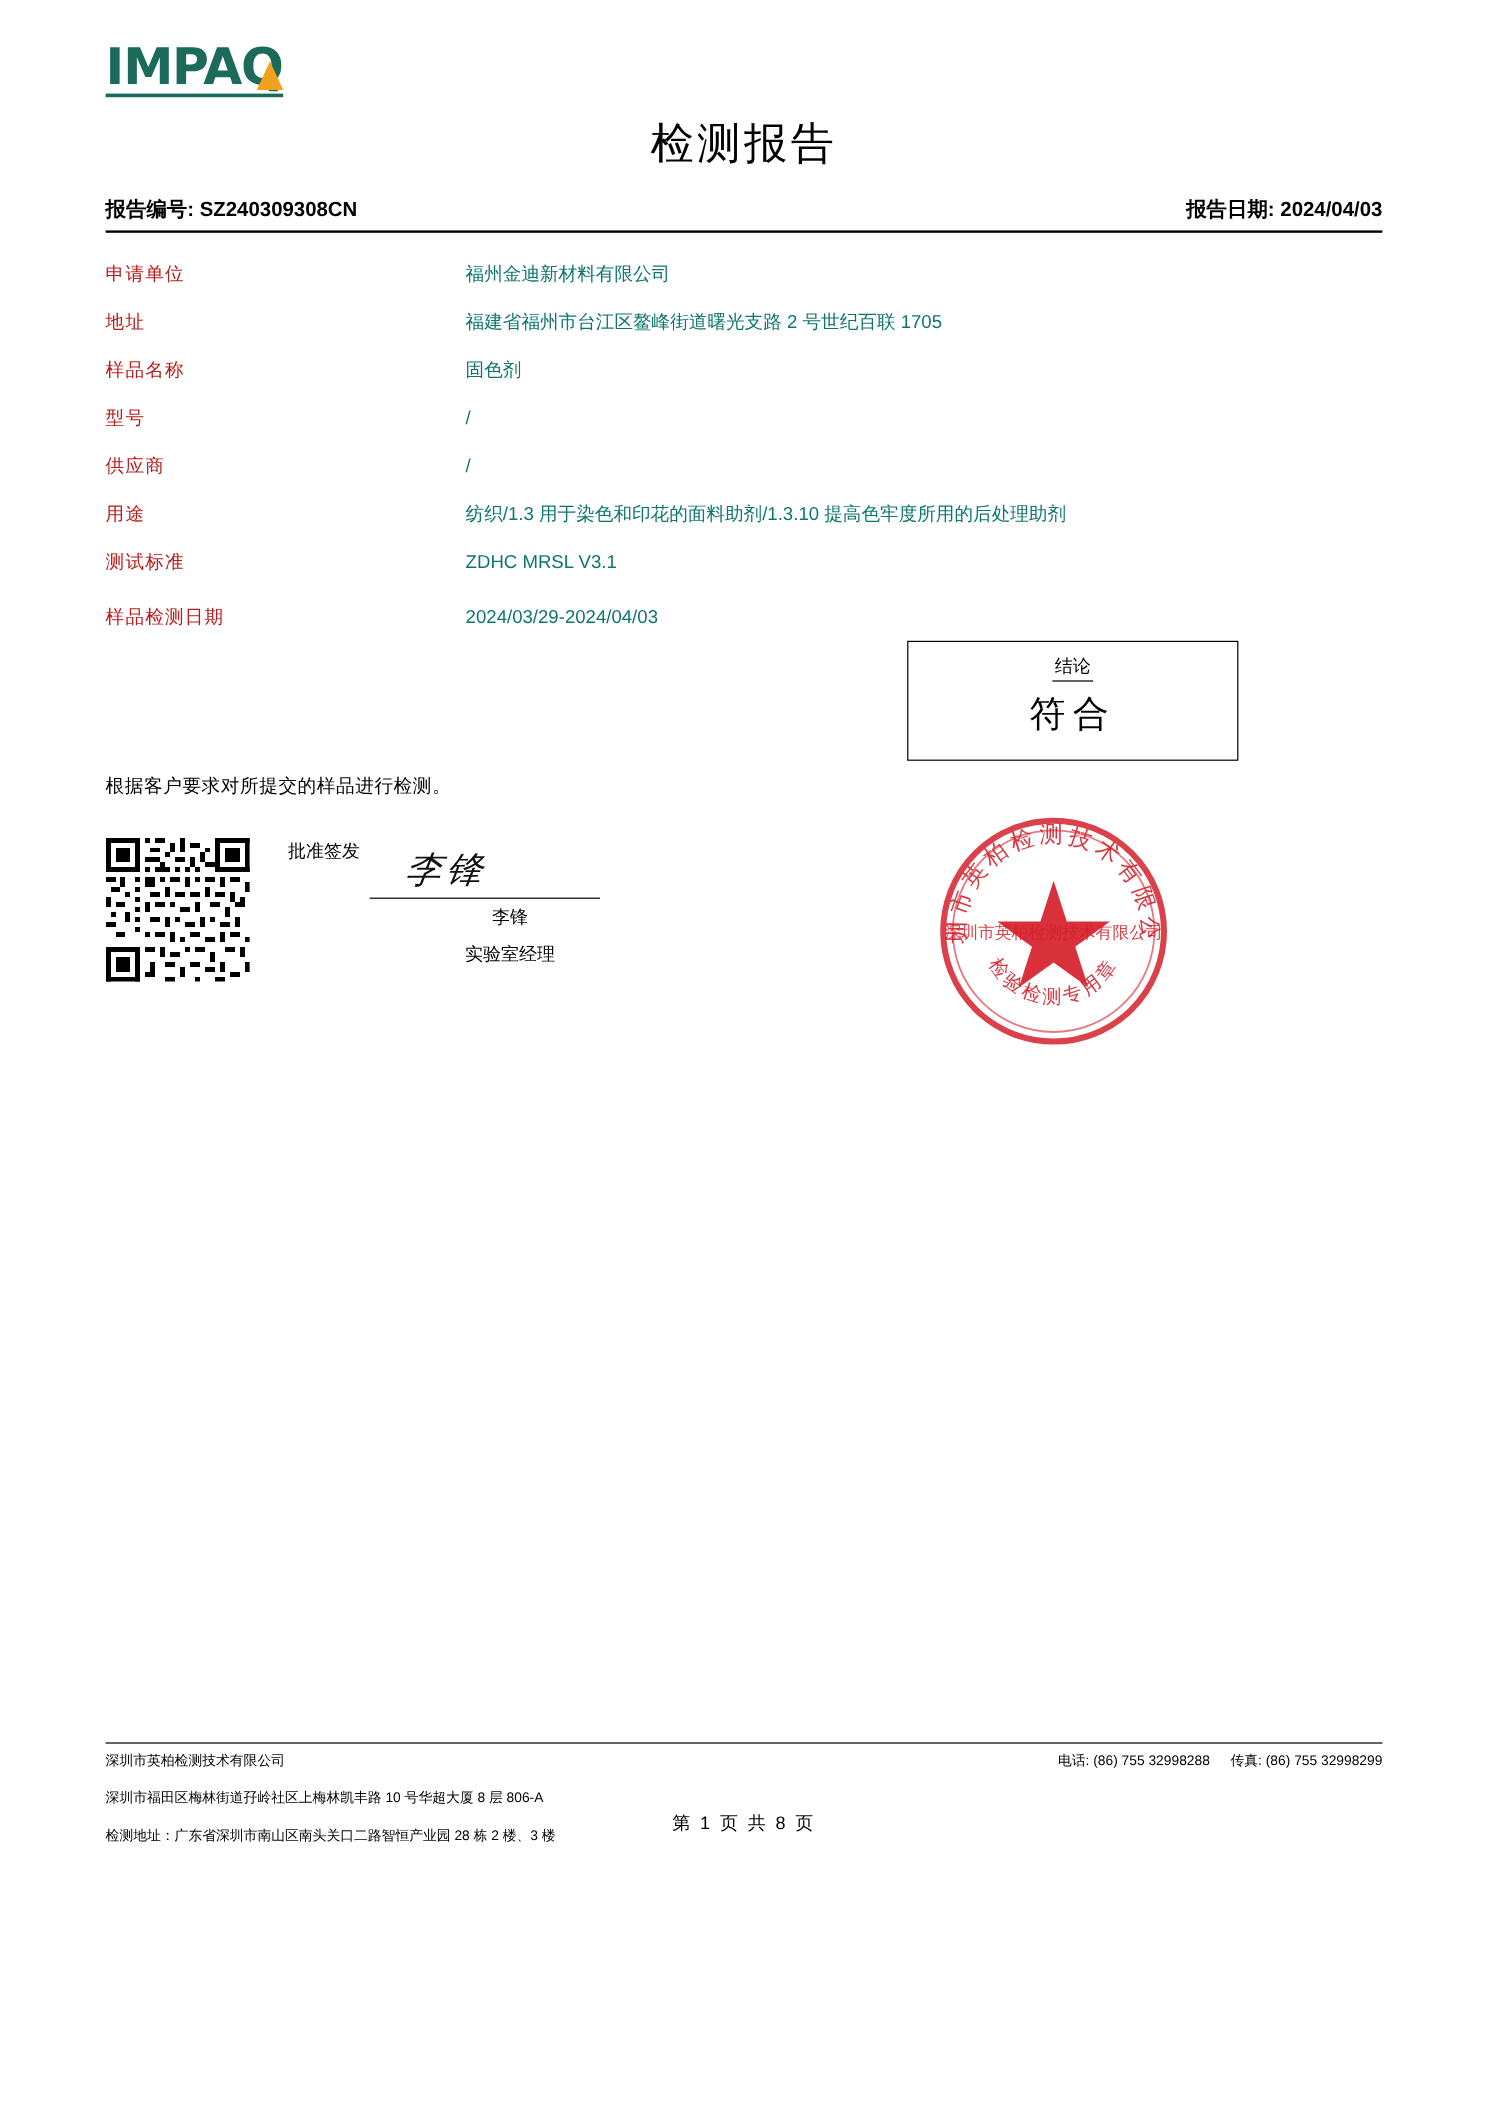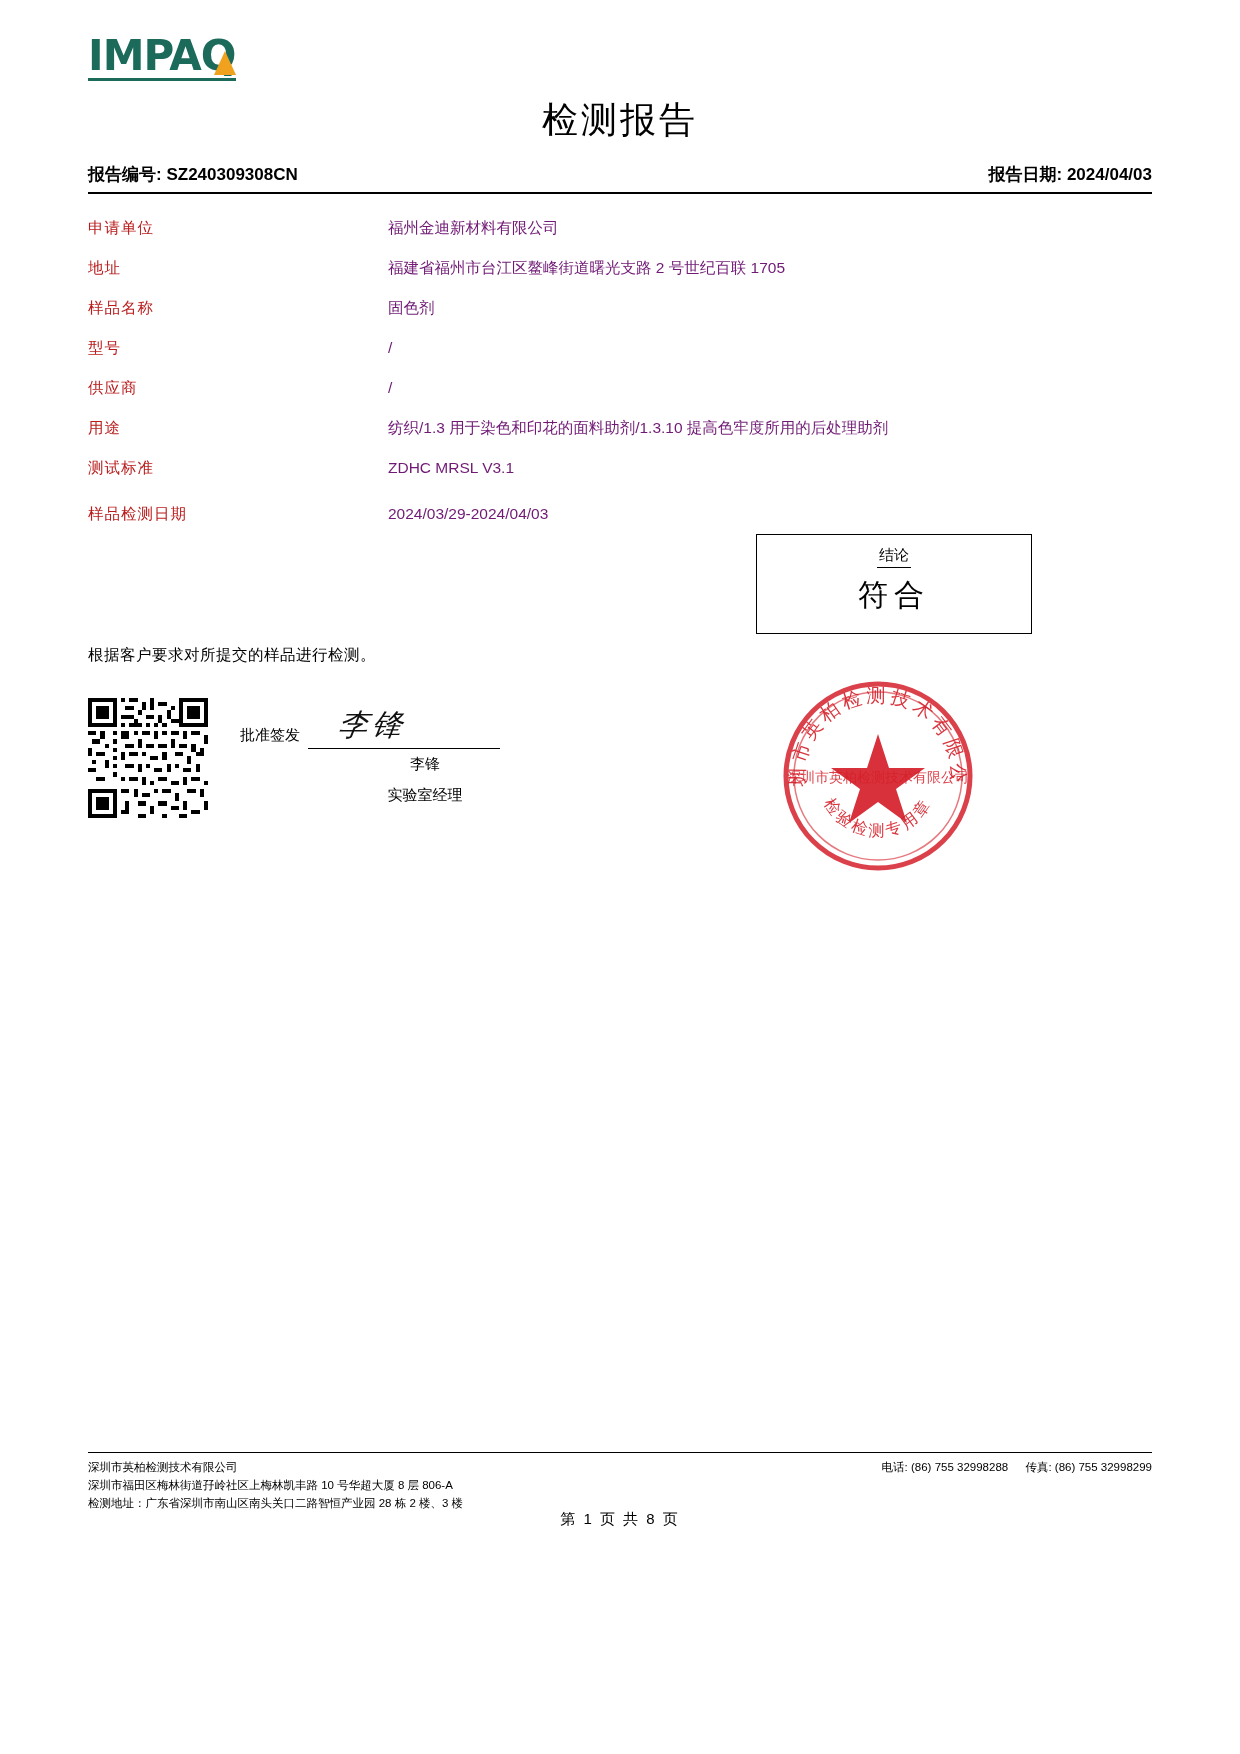--- a/index.html
+++ b/index.html
@@ -104,21 +104,21 @@
   }
   .info-label {
     width: 300px;
     flex: 0 0 300px;
     font-size: 15.5px;
     letter-spacing: 1px;
     color: #b91c1c;
   }
   .info-value {
     font-size: 15.5px;
-    color: #701a75;
+    color: #0f766e;
   }
   .note-bold {
     font-weight: 700;
     font-size: 15.5px;
     margin: 12px 0 12px 0;
     letter-spacing: .5px;
   }
   .spacer-sm { height: 6px; }
 
   
@@ -167,21 +167,20 @@
 
   
   .sig-block {
     position: absolute;
     top: 700px;
     left: 240px;
     width: 300px;
   }
   .sig-line-row {
     display: flex;
-    align-items: flex-end;
   }
   .sig-approve-label {
     font-size: 15px;
     padding-bottom: 4px;
     white-space: nowrap;
   }
   .sig-line-wrap {
     position: relative;
     margin-left: 8px;
     width: 192px;
@@ -231,21 +230,21 @@
     padding-top: 7px;
   }
   .footer-top {
     display: flex;
     justify-content: space-between;
     font-size: 11.5px;
     color: #000;
   }
   .footer-line {
     font-size: 11.5px;
-    margin-top: 3px;
+    margin-top: 16px;
     color: #000;
   }
   .footer-contact span { margin-left: 14px; }
   .page-num {
     position: absolute;
     left: 0;
     top: 1510px;
     width: 1240px;
     text-align: center;
     font-size: 15px;

